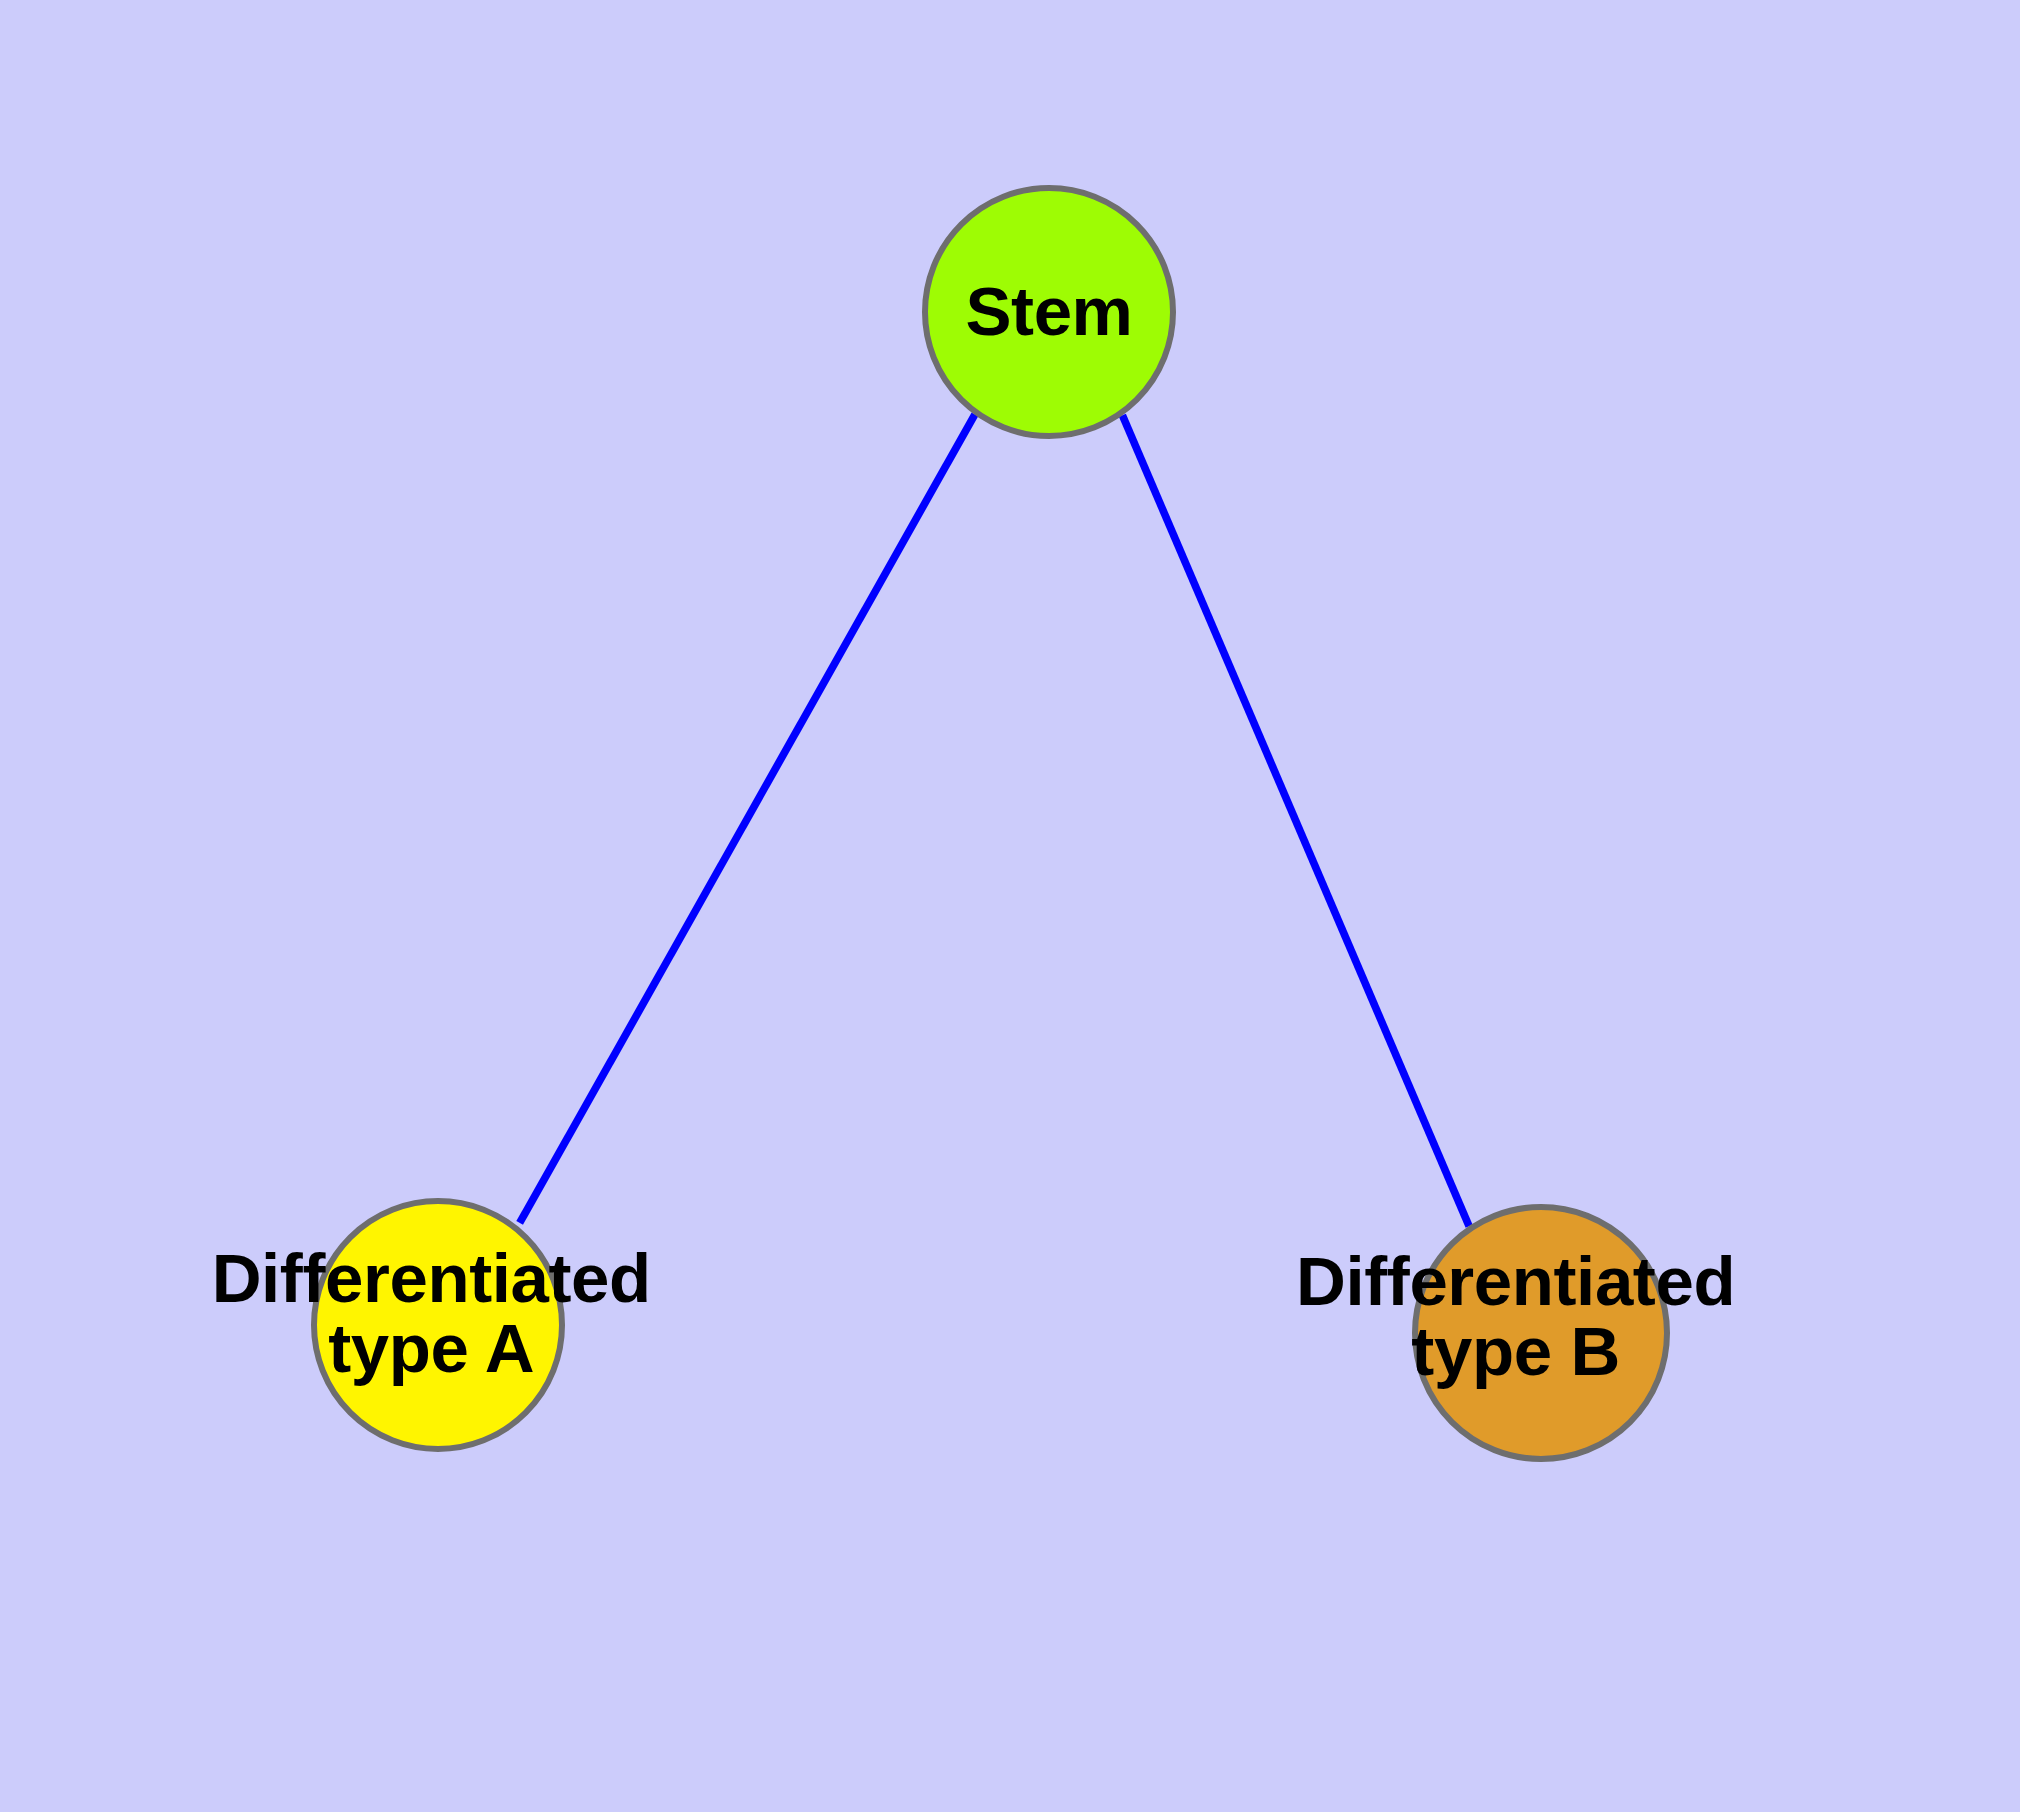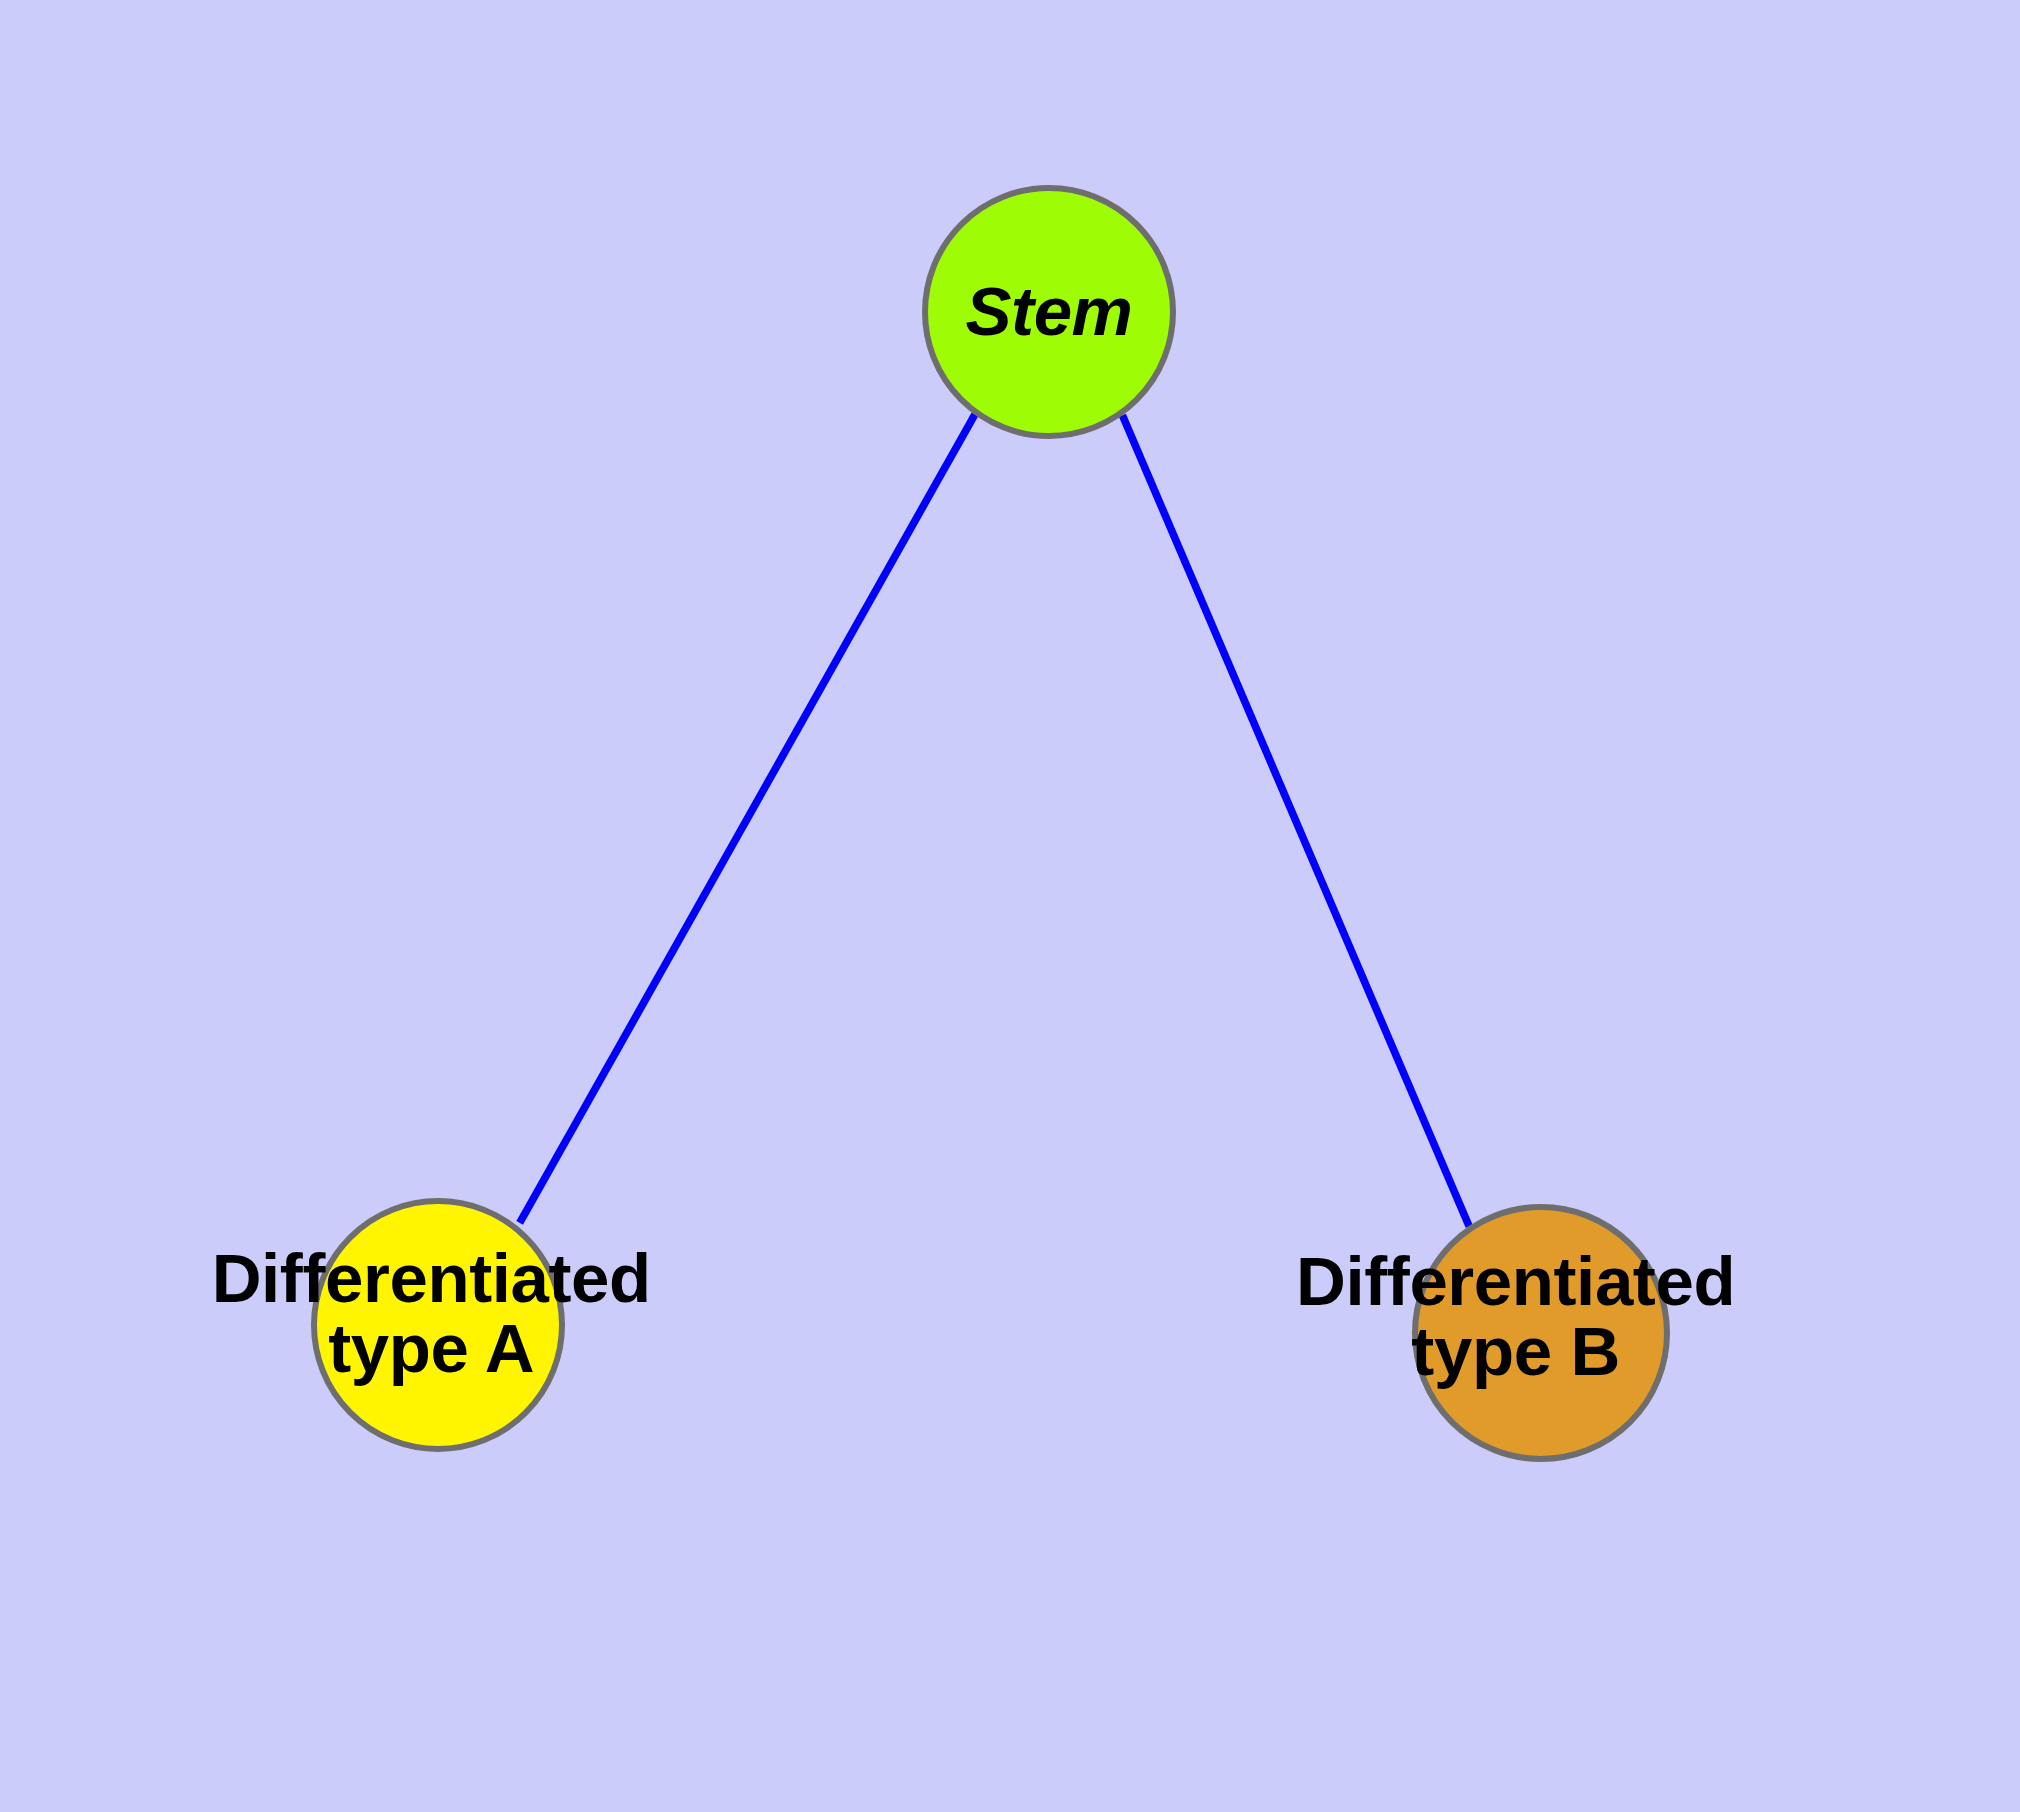--- a/index.html
+++ b/index.html
@@ -52,21 +52,21 @@
 <body>
 
 <div id="graph-canvas" style="width: 2021px; height: 1812px; background: rgb(204, 204, 251);">
 
   <svg id="edge-layer" viewBox="0 0 2384 2138" preserveAspectRatio="none" xmlns="http://www.w3.org/2000/svg">
     <line class="edge" x1="1150" y1="489" x2="613" y2="1443" stroke="#0000ff" stroke-width="9" stroke-linecap="butt"></line>
     <line class="edge" x1="1324" y1="490" x2="1733" y2="1447" stroke="#0000ff" stroke-width="9" stroke-linecap="butt"></line>
   </svg>
 
   <div class="node" style="left: 922px; top: 185px; width: 254px; height: 254px; background: rgb(158, 252, 4); border-color: rgb(110, 110, 110); border-width: 6.8px;">
-    <span class="node-label" style="color: rgb(0, 0, 0); font-size: 69px; transform: translate(calc(-50% + 0px), calc(-50% + 0px)); font-style: italic;">Stem</span>
+    <span class="node-label" style="color: rgb(0, 0, 0); font-size: 69px; transform: translate(calc(-50% + 0px), calc(-50% + 0px));">Stem</span>
   </div>
 
   <div class="node" style="left: 311px; top: 1198px; width: 254px; height: 254px; background: rgb(255, 245, 0); border-color: rgb(110, 110, 110); border-width: 6.8px;">
     <span class="node-label" style="color: rgb(0, 0, 0); font-size: 69px; transform: translate(calc(-50% - 6.8px), calc(-50% - 10.2px));">Differentiated
 type A</span>
   </div>
 
   <div class="node" style="left: 1412px; top: 1204px; width: 258px; height: 258px; background: rgb(224, 155, 42); border-color: rgb(110, 110, 110); border-width: 6.8px;">
     <span class="node-label" style="color: rgb(0, 0, 0); font-size: 69px; transform: translate(calc(-50% - 25.4px), calc(-50% - 15.3px));">Differentiated
 type B</span>

